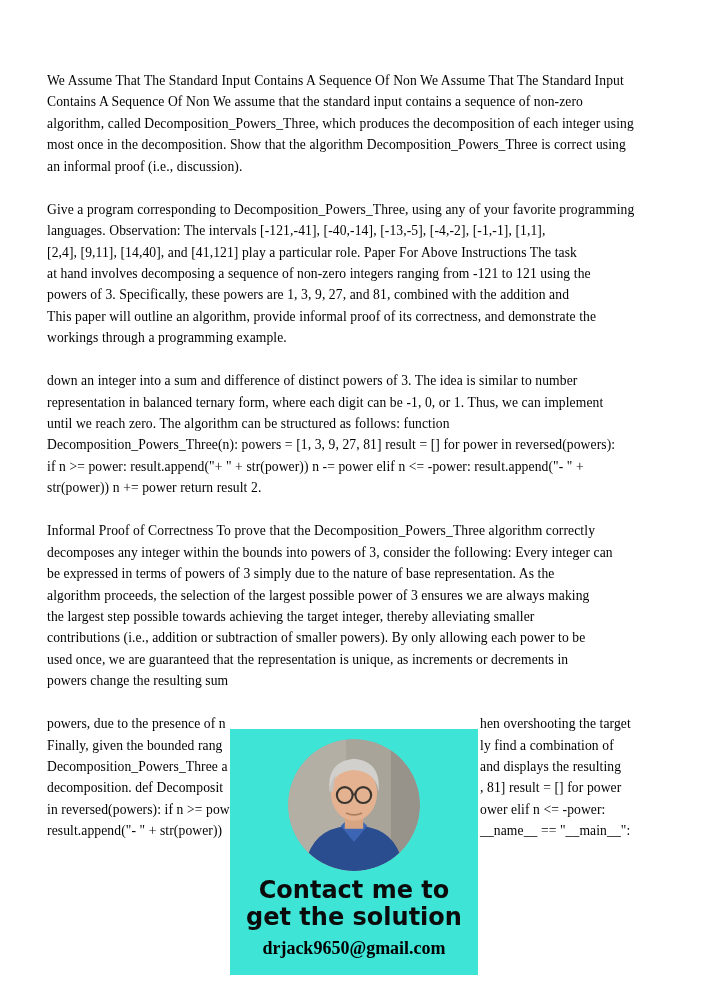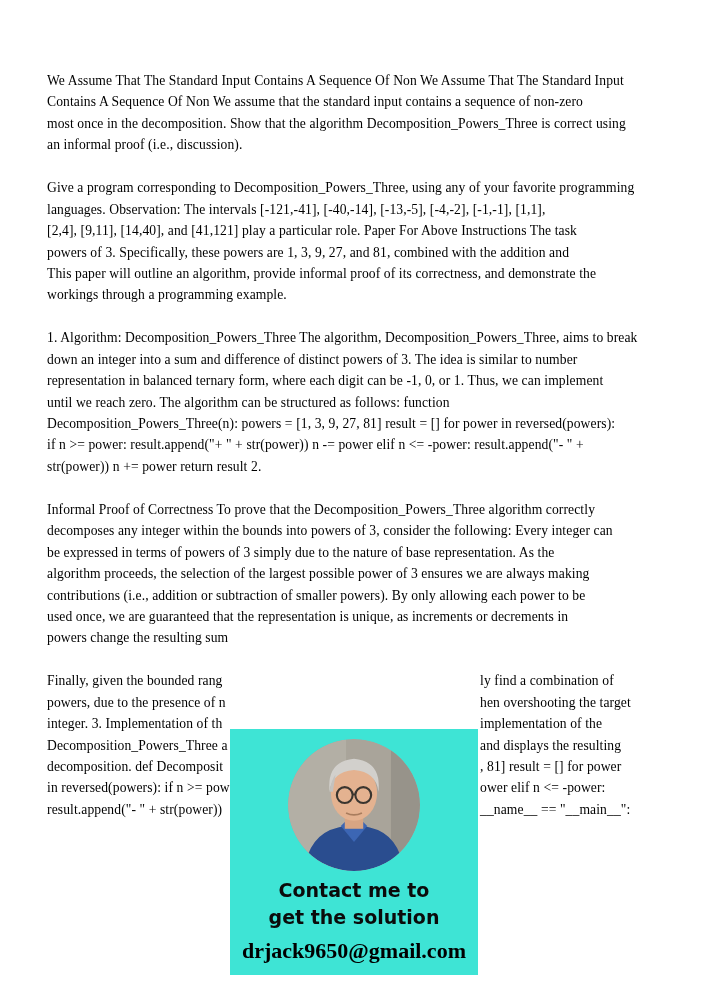--- a/index.html
+++ b/index.html
@@ -51,92 +51,90 @@
     height: 132px;
     border-radius: 50%;
     overflow: hidden;
     margin-top: 10px;
     flex: 0 0 auto;
   }
   .avatar svg { display: block; width: 100%; height: 100%; }
   .contact-title {
     font-family: "DejaVu Sans", sans-serif;
     font-weight: 700;
-    font-size: 19px;
+    font-size: 24px;
     line-height: 27px;
     color: #0b0b0b;
     text-align: center;
   }
   .contact-title.first { margin-top: 6px; }
   .contact-email {
     font-family: "Liberation Serif", serif;
     font-weight: 700;
-    font-size: 22px;
+    font-size: 18px;
     margin-top: 7px;
     color: #000000;
     text-align: center;
   }
 </style>
 </head>
 <body>
 
 <div class="page">
 
   <div class="doc">
 
     <div class="para">
       <div class="line">We Assume That The Standard Input Contains A Sequence Of Non We Assume That The Standard Input</div>
       <div class="line">Contains A Sequence Of Non We assume that the standard input contains a sequence of non-zero</div>
+      <div class="line">algorithm, called Decomposition_Powers_Three, which produces the decomposition of each integer using</div>
       <div class="line">most once in the decomposition. Show that the algorithm Decomposition_Powers_Three is correct using</div>
       <div class="line">an informal proof (i.e., discussion).</div>
     </div>
 
     <div class="para">
       <div class="line">Give a program corresponding to Decomposition_Powers_Three, using any of your favorite programming</div>
       <div class="line">languages. Observation: The intervals [-121,-41], [-40,-14], [-13,-5], [-4,-2], [-1,-1], [1,1],</div>
       <div class="line">[2,4], [9,11], [14,40], and [41,121] play a particular role. Paper For Above Instructions The task</div>
+      <div class="line">at hand involves decomposing a sequence of non-zero integers ranging from -121 to 121 using the</div>
       <div class="line">powers of 3. Specifically, these powers are 1, 3, 9, 27, and 81, combined with the addition and</div>
       <div class="line">This paper will outline an algorithm, provide informal proof of its correctness, and demonstrate the</div>
       <div class="line">workings through a programming example.</div>
     </div>
 
     <div class="para">
-      <div class="line">1. Algorithm: Decomposition_Powers_Three The algorithm, Decomposition_Powers_Three, aims to break</div>
       <div class="line">down an integer into a sum and difference of distinct powers of 3. The idea is similar to number</div>
       <div class="line">representation in balanced ternary form, where each digit can be -1, 0, or 1. Thus, we can implement</div>
       <div class="line">until we reach zero. The algorithm can be structured as follows: function</div>
       <div class="line">Decomposition_Powers_Three(n): powers = [1, 3, 9, 27, 81] result = [] for power in reversed(powers):</div>
       <div class="line">if n &gt;= power: result.append("+ " + str(power)) n -= power elif n &lt;= -power: result.append("- " +</div>
       <div class="line">str(power)) n += power return result 2.</div>
     </div>
 
     <div class="para">
       <div class="line">Informal Proof of Correctness To prove that the Decomposition_Powers_Three algorithm correctly</div>
       <div class="line">decomposes any integer within the bounds into powers of 3, consider the following: Every integer can</div>
       <div class="line">be expressed in terms of powers of 3 simply due to the nature of base representation. As the</div>
       <div class="line">algorithm proceeds, the selection of the largest possible power of 3 ensures we are always making</div>
+      <div class="line">the largest step possible towards achieving the target integer, thereby alleviating smaller</div>
       <div class="line">contributions (i.e., addition or subtraction of smaller powers). By only allowing each power to be</div>
       <div class="line">used once, we are guaranteed that the representation is unique, as increments or decrements in</div>
       <div class="line">
         <span>powers change the resulting sum</span>
       </div>
     </div>
 
     <div class="para">
       <div class="line">
-        <span>Finally, given the bounded rang</span>
-        <span class="frag-right">ly find a combination of</span>
-      </div>
-      <div class="line">
         <span>powers, due to the presence of n</span>
         <span class="frag-right">hen overshooting the target</span>
       </div>
       <div class="line">
-        <span>integer. 3. Implementation of th</span>
-        <span class="frag-right">implementation of the</span>
+        <span>Finally, given the bounded rang</span>
+        <span class="frag-right">ly find a combination of</span>
       </div>
       <div class="line">
         <span>Decomposition_Powers_Three a</span>
         <span class="frag-right">and displays the resulting</span>
       </div>
       <div class="line">
         <span>decomposition. def Decomposit</span>
         <span class="frag-right">, 81] result = [] for power</span>
       </div>
       <div class="line">

